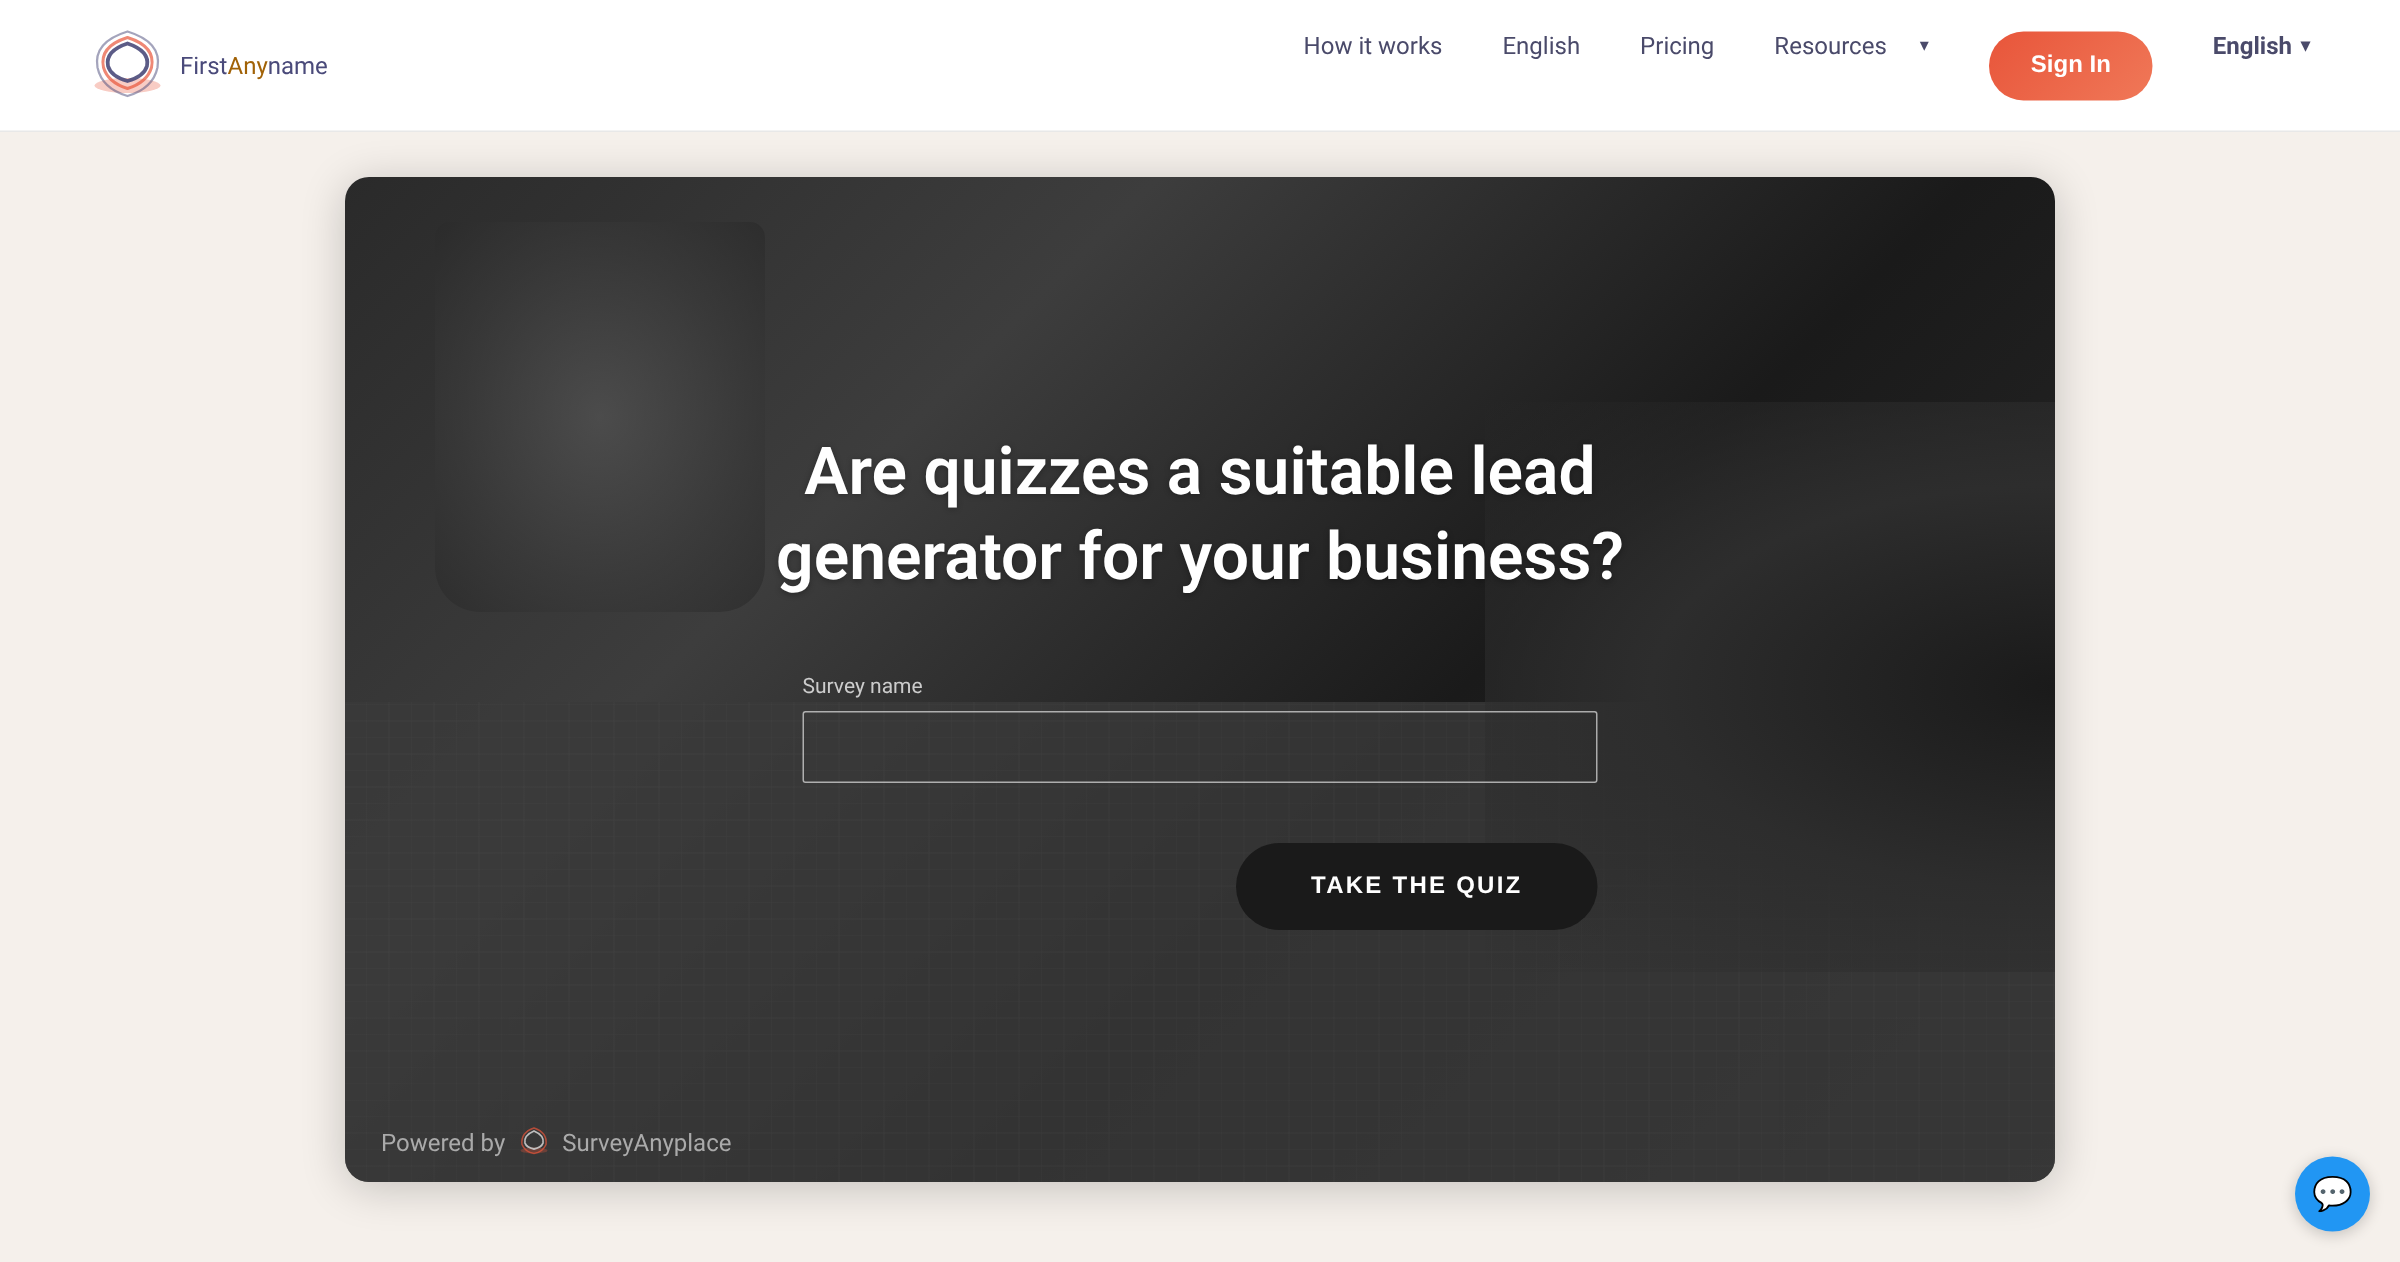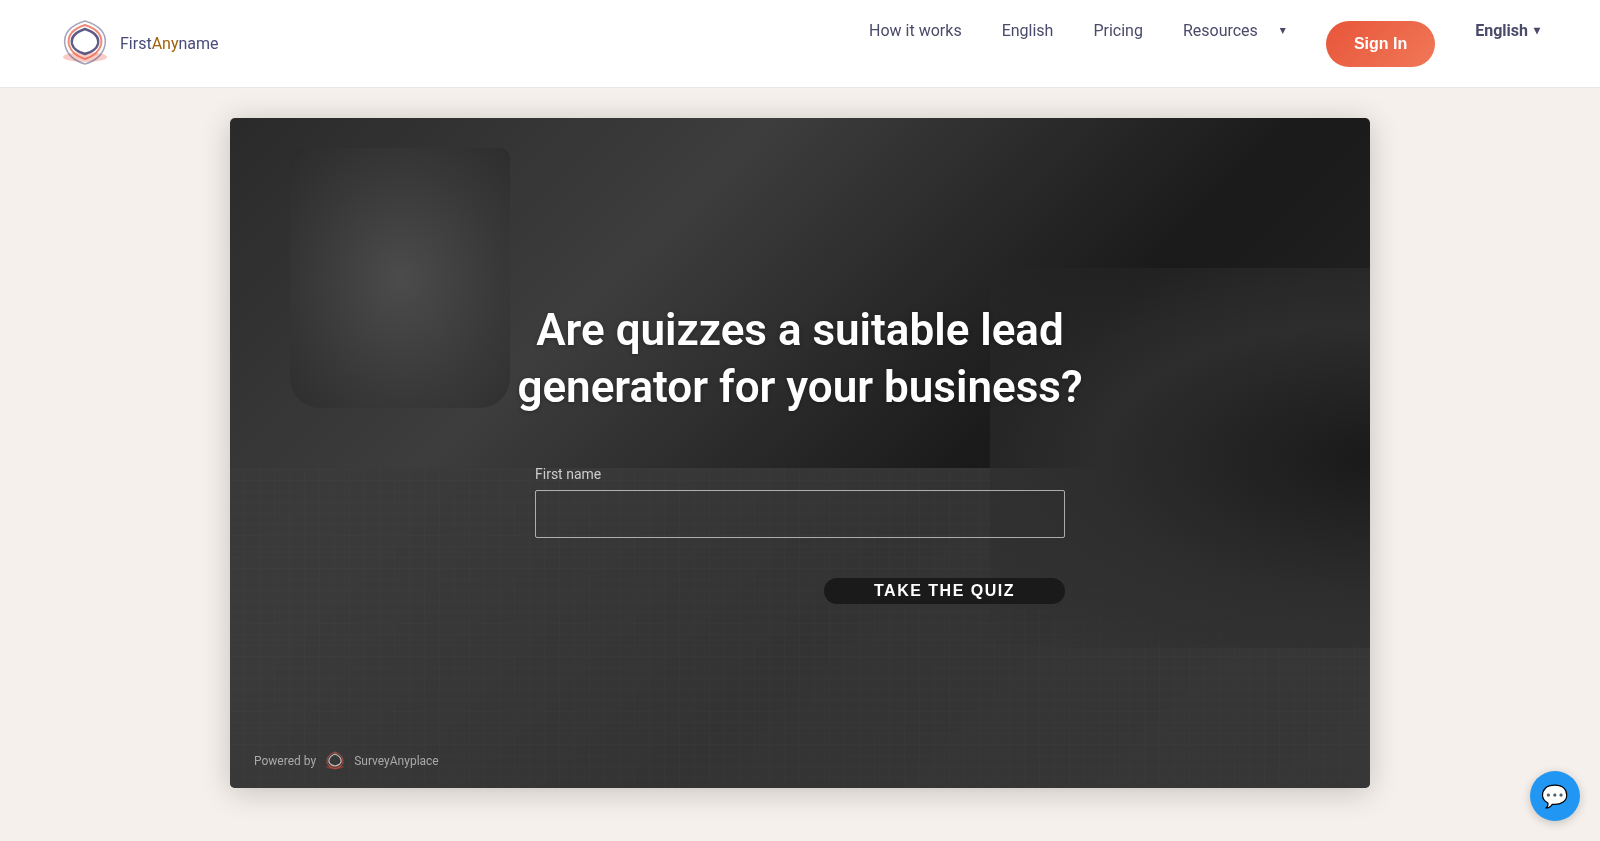--- a/index.html
+++ b/index.html
@@ -89,21 +89,21 @@
       justify-content: center;
       align-items: flex-start;
       padding: 30px 0;
       min-height: 753px;
     }
 
     .hero-card {
       width: 1140px;
       height: 670px;
       position: relative;
-      border-radius: 5px;
+      border-radius: 16px;
       overflow: hidden;
       box-shadow: 0 4px 30px rgba(0,0,0,0.2);
     }
 
     
     .hero-bg {
       position: absolute;
       top: 0; left: 0; right: 0; bottom: 0;
       background: linear-gradient(135deg, #2a2a2a 0%, #3d3d3d 30%, #1a1a1a 60%, #2d2d2d 100%);
     }
@@ -201,21 +201,21 @@
       outline: none;
     }
 
     .form-input::placeholder { color: rgba(255,255,255,0.3); }
 
     .quiz-btn {
       background: #1a1a1a;
       color: #ffffff;
       border: none;
       border-radius: 30px;
-      padding: 4px 50px;
+      padding: 20px 50px;
       font-size: 16px;
       font-weight: 700;
       letter-spacing: 1.5px;
       cursor: pointer;
       margin-top: 10px;
       align-self: flex-end;
       margin-right: 0;
     }
 
     .quiz-btn-wrapper {
@@ -227,21 +227,21 @@
 
     
     .powered-by {
       position: absolute;
       bottom: 16px;
       left: 24px;
       display: flex;
       align-items: center;
       gap: 8px;
       color: #aaaaaa;
-      font-size: 12px;
+      font-size: 16px;
     }
 
     .powered-logo-small {
       width: 22px;
       height: 22px;
     }
 
     
     .chat-bubble {
       position: fixed;
@@ -300,21 +300,21 @@
   <div class="hero-card">
 
     <div class="hero-bg"></div>
     <div class="keyboard-overlay"></div>
     <div class="hero-right-shadow"></div>
 
     <div class="hero-content">
       <h1 class="hero-title">Are quizzes a suitable lead generator for your business?</h1>
 
       <div class="form-group">
-        <label class="form-label">First name</label>
+        <label class="form-label">Survey name</label>
         <input type="text" class="form-input" placeholder="" style="">
       </div>
 
       <div class="quiz-btn-wrapper">
         <button class="quiz-btn">TAKE THE QUIZ</button>
       </div>
     </div>
 
     <div class="powered-by">
       <span>Powered by</span>

